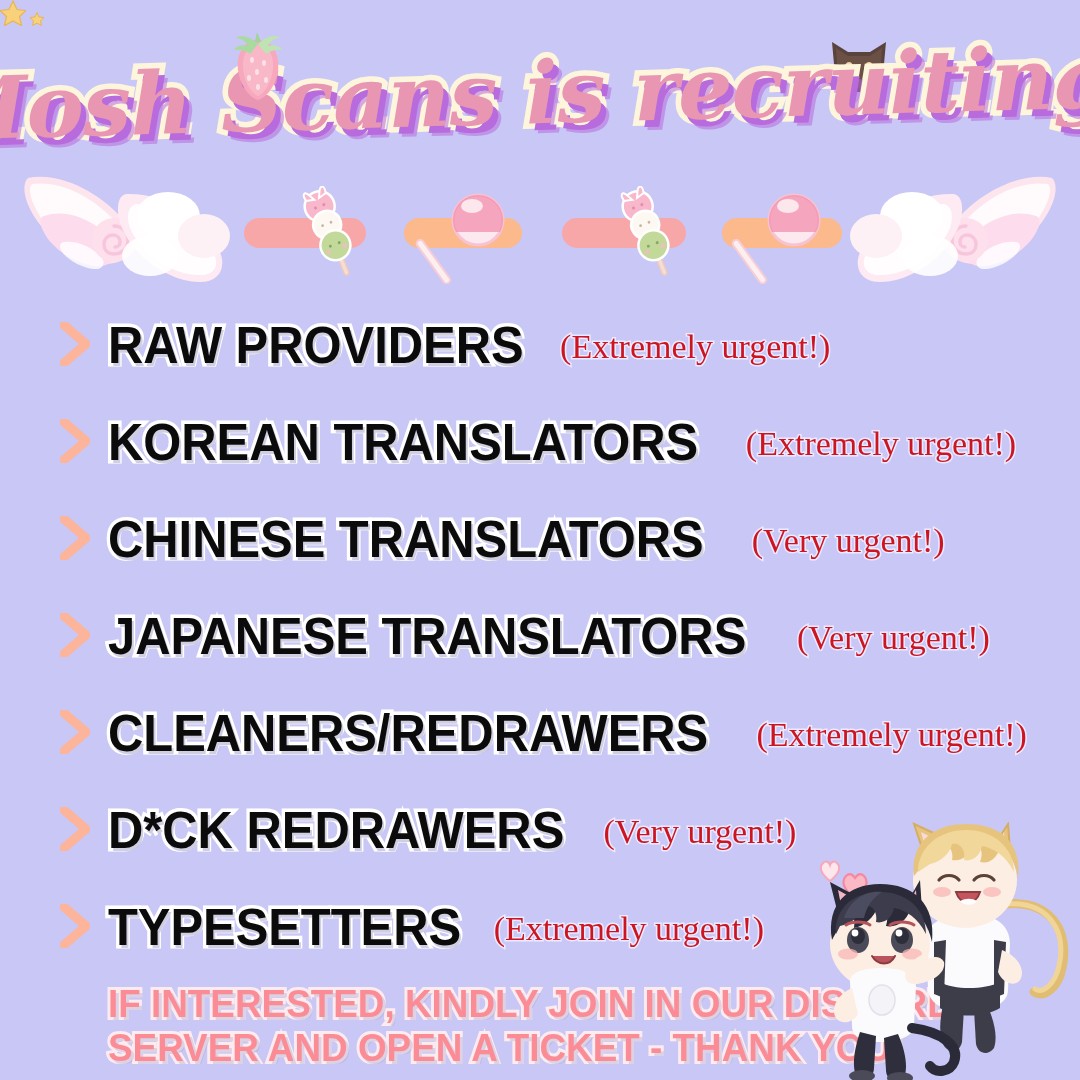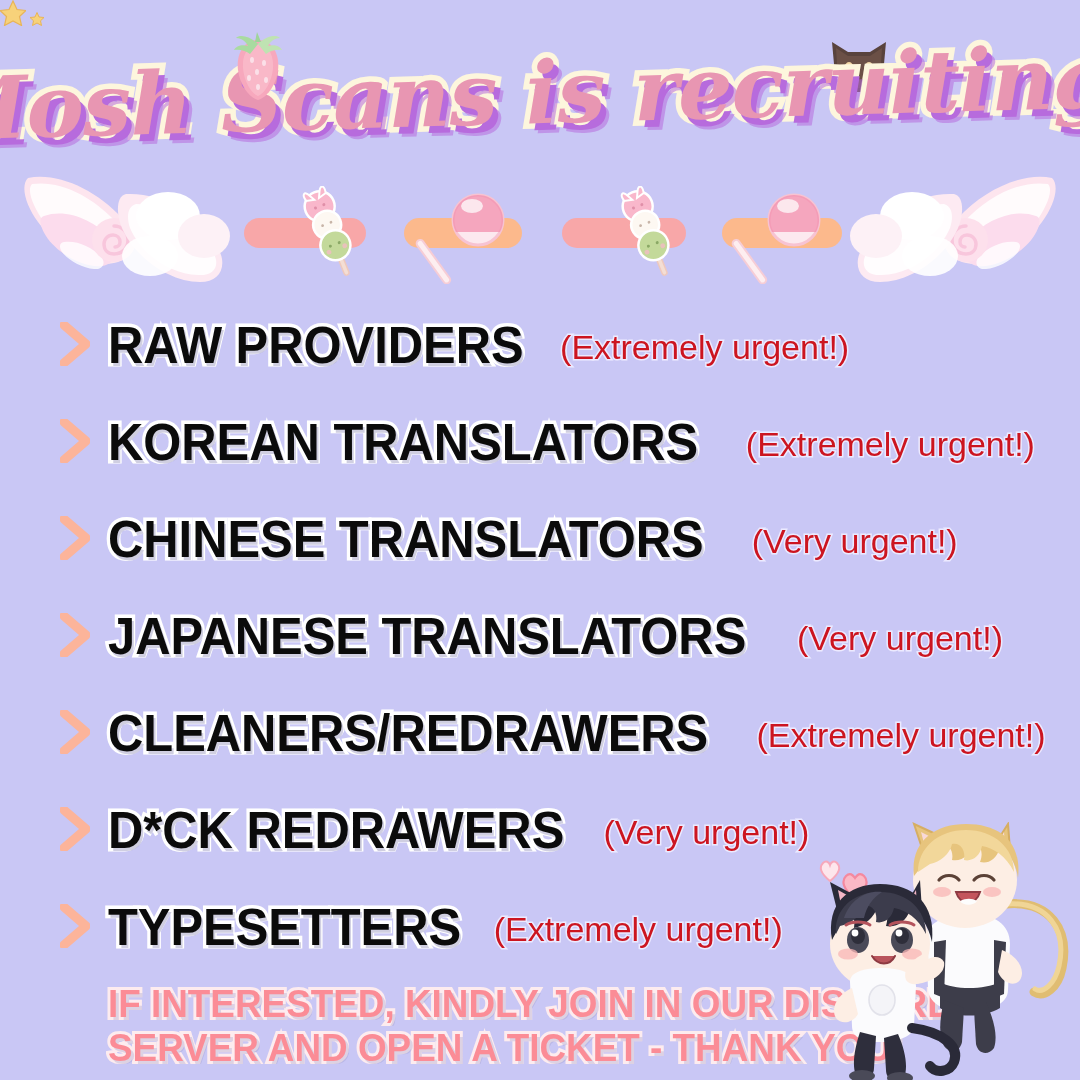--- a/index.html
+++ b/index.html
@@ -132,21 +132,21 @@
     letter-spacing: 0px;
     color: #0b0b0b;
     white-space: nowrap;
     transform: scaleX(.94);
     transform-origin: left center;
     -webkit-text-stroke: 7px #ffffff;
     paint-order: stroke fill;
     text-shadow: 2px 3px 0 rgba(120,118,170,.35);
   }
   .role-urgency {
-    font-family: Liberation Sans, sans-serif;
+    font-family: Liberation Serif, serif;
     font-size: 34px;
     line-height: 1;
     color: #cc1520;
     white-space: nowrap;
     margin-left: 10px;
     margin-top: 4px;
     -webkit-text-stroke: 3px #eceaff;
     paint-order: stroke fill;
   }
 

